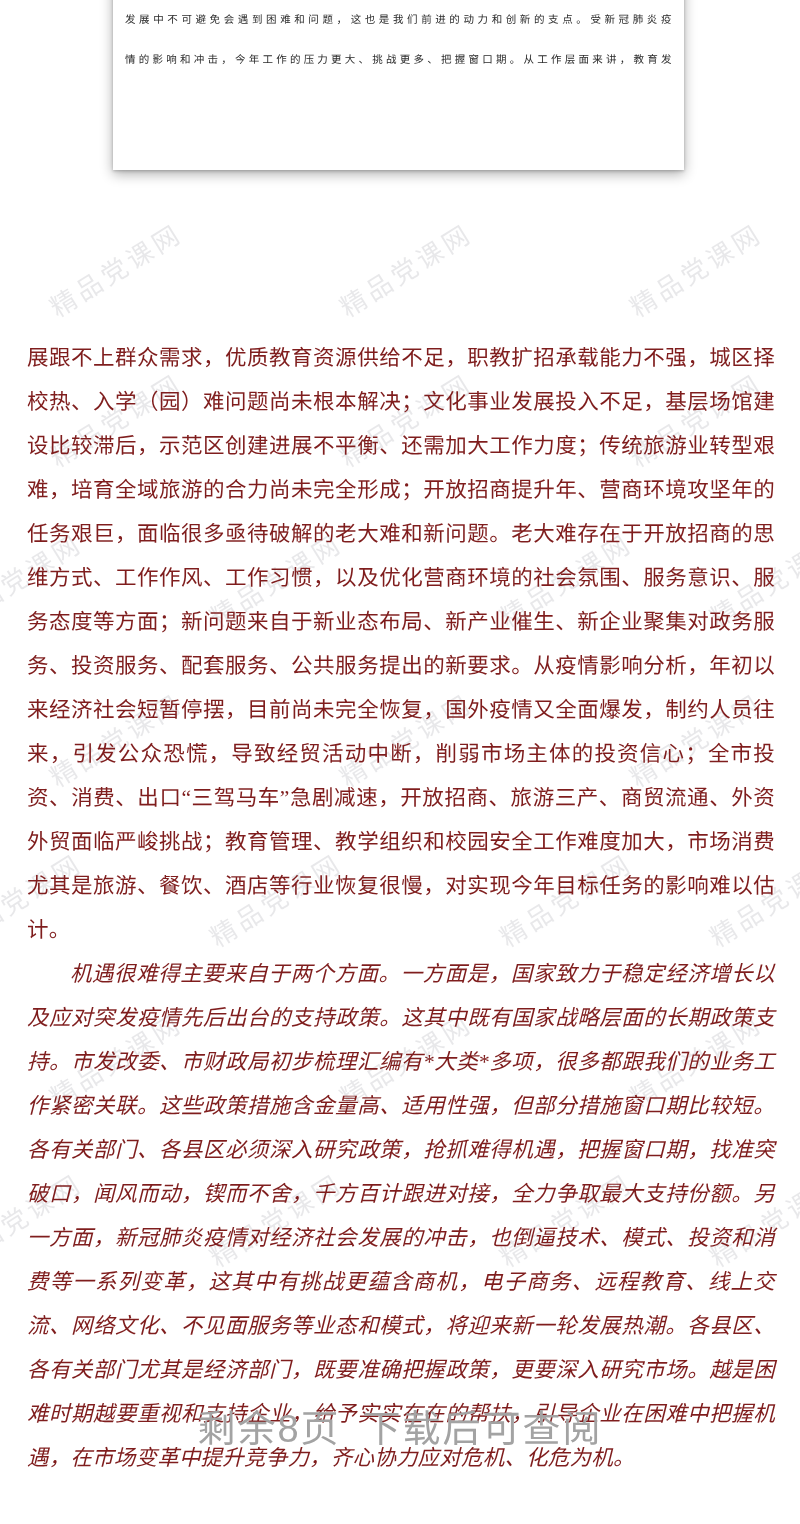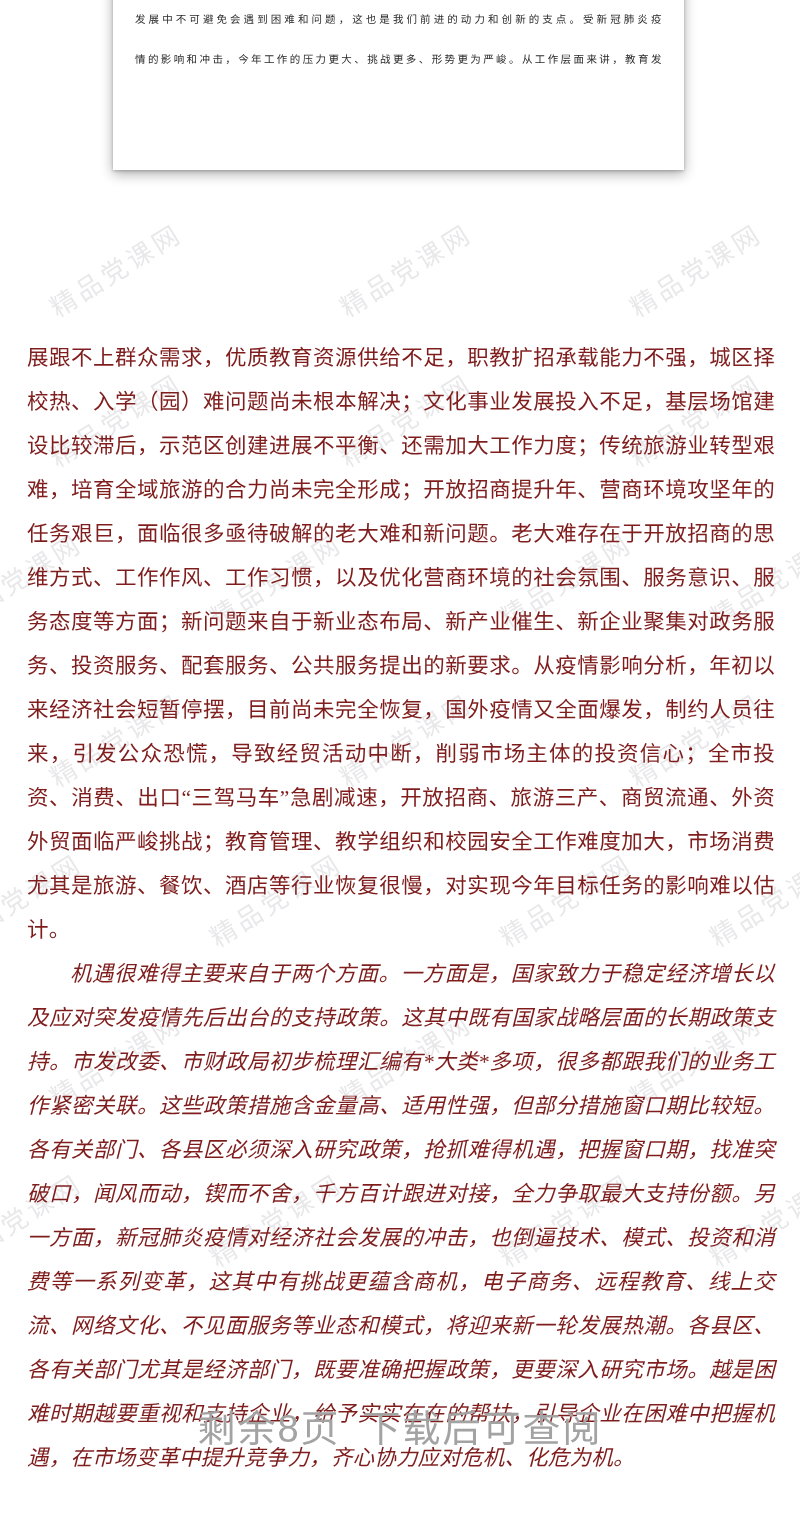--- a/index.html
+++ b/index.html
@@ -28,21 +28,21 @@
     box-shadow: 0 4px 12px rgba(0,0,0,0.32), 0 1px 3px rgba(0,0,0,0.22);
     box-sizing: border-box;
     overflow: hidden;
     z-index: 3;
   }
   .preview-inner {
     position: absolute;
     left: 0;
     top: 92px;
     width: 571px;
-    padding: 0 22px;
+    padding: 0 12px;
     box-sizing: border-box;
   }
   .preview-line {
     font-size: 10.5px;
     line-height: 40px;
     color: #2b2b2b;
     letter-spacing: 0.6px;
     text-align: justify;
     text-align-last: justify;
     white-space: nowrap;
@@ -146,21 +146,21 @@
   <div class="wm" style="left:490px; top:1200px;">精品党课网</div>
   <div class="wm" style="left:700px; top:1200px;">精品党课网</div>
   <div class="wm" style="left:40px;  top:250px;">精品党课网</div>
   <div class="wm" style="left:330px; top:250px;">精品党课网</div>
   <div class="wm" style="left:620px; top:250px;">精品党课网</div>
 </div>
 
 <div class="preview-card">
   <div class="preview-inner">
     <div class="preview-line indent">发展中不可避免会遇到困难和问题，这也是我们前进的动力和创新的支点。受新冠肺炎疫</div>
-    <div class="preview-line">情的影响和冲击，今年工作的压力更大、挑战更多、形势更为严峻。从工作层面来讲，教育发</div>
+    <div class="preview-line">情的影响和冲击，今年工作的压力更大、挑战更多、把握窗口期。从工作层面来讲，教育发</div>
   </div>
 </div>
 
 <div class="doc-body">
   <p class="doc-para">展跟不上群众需求，优质教育资源供给不足，职教扩招承载能力不强，城区择校热、入学（园）难问题尚未根本解决；文化事业发展投入不足，基层场馆建设比较滞后，示范区创建进展不平衡、还需加大工作力度；传统旅游业转型艰难，培育全域旅游的合力尚未完全形成；开放招商提升年、营商环境攻坚年的任务艰巨，面临很多亟待破解的老大难和新问题。老大难存在于开放招商的思维方式、工作作风、工作习惯，以及优化营商环境的社会氛围、服务意识、服务态度等方面；新问题来自于新业态布局、新产业催生、新企业聚集对政务服务、投资服务、配套服务、公共服务提出的新要求。从疫情影响分析，年初以来经济社会短暂停摆，目前尚未完全恢复，国外疫情又全面爆发，制约人员往来，引发公众恐慌，导致经贸活动中断，削弱市场主体的投资信心；全市投资、消费、出口“三驾马车”急剧减速，开放招商、旅游三产、商贸流通、外资外贸面临严峻挑战；教育管理、教学组织和校园安全工作难度加大，市场消费尤其是旅游、餐饮、酒店等行业恢复很慢，对实现今年目标任务的影响难以估计。</p>
   <p class="doc-para indented">机遇很难得主要来自于两个方面。一方面是，国家致力于稳定经济增长以及应对突发疫情先后出台的支持政策。这其中既有国家战略层面的长期政策支持。市发改委、市财政局初步梳理汇编有*大类*多项，很多都跟我们的业务工作紧密关联。这些政策措施含金量高、适用性强，但部分措施窗口期比较短。各有关部门、各县区必须深入研究政策，抢抓难得机遇，把握窗口期，找准突破口，闻风而动，锲而不舍，千方百计跟进对接，全力争取最大支持份额。另一方面，新冠肺炎疫情对经济社会发展的冲击，也倒逼技术、模式、投资和消费等一系列变革，这其中有挑战更蕴含商机，电子商务、远程教育、线上交流、网络文化、不见面服务等业态和模式，将迎来新一轮发展热潮。各县区、各有关部门尤其是经济部门，既要准确把握政策，更要深入研究市场。越是困难时期越要重视和支持企业，给予实实在在的帮扶，引导企业在困难中把握机遇，在市场变革中提升竞争力，齐心协力应对危机、化危为机。</p>
 </div>
 
 <div class="bottom-banner">
   <span class="banner-text">剩余8页</span><span class="banner-gap"></span><span class="banner-text">下载后可查阅</span>

